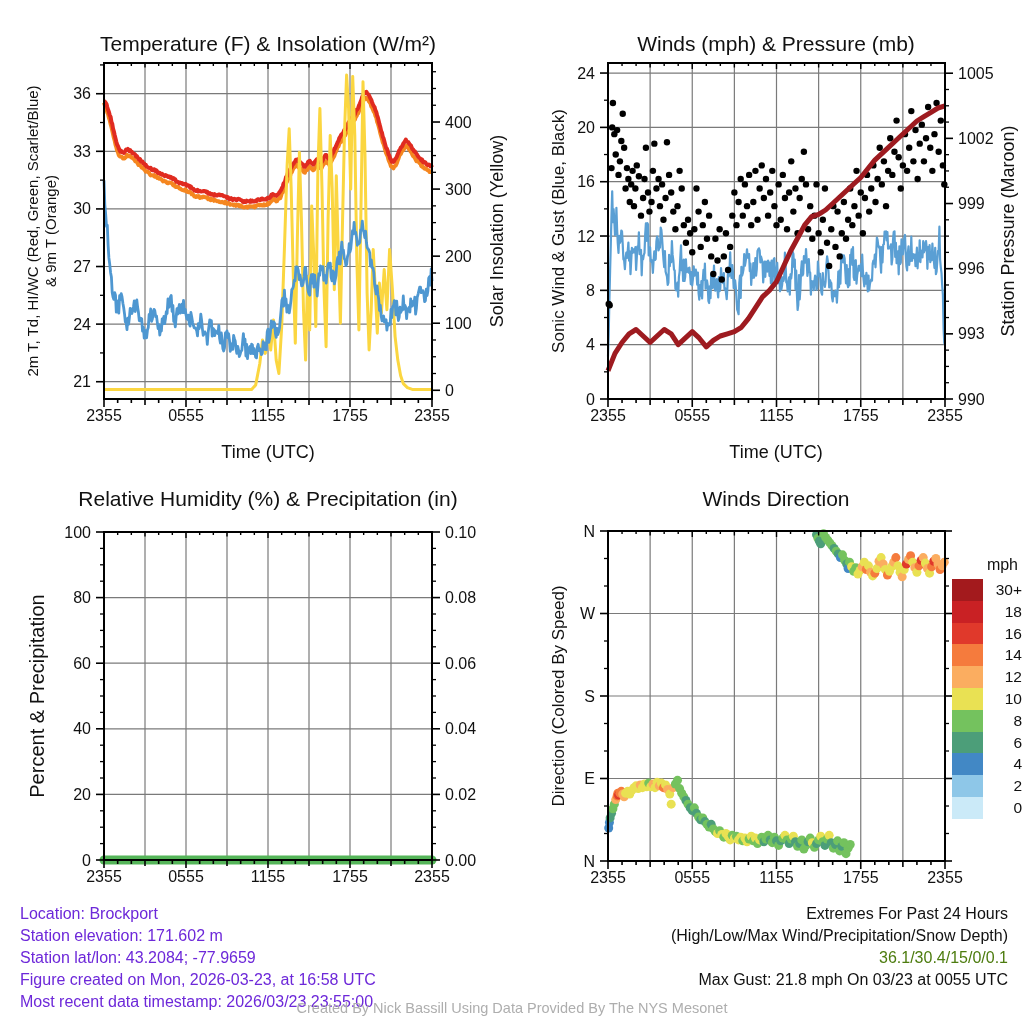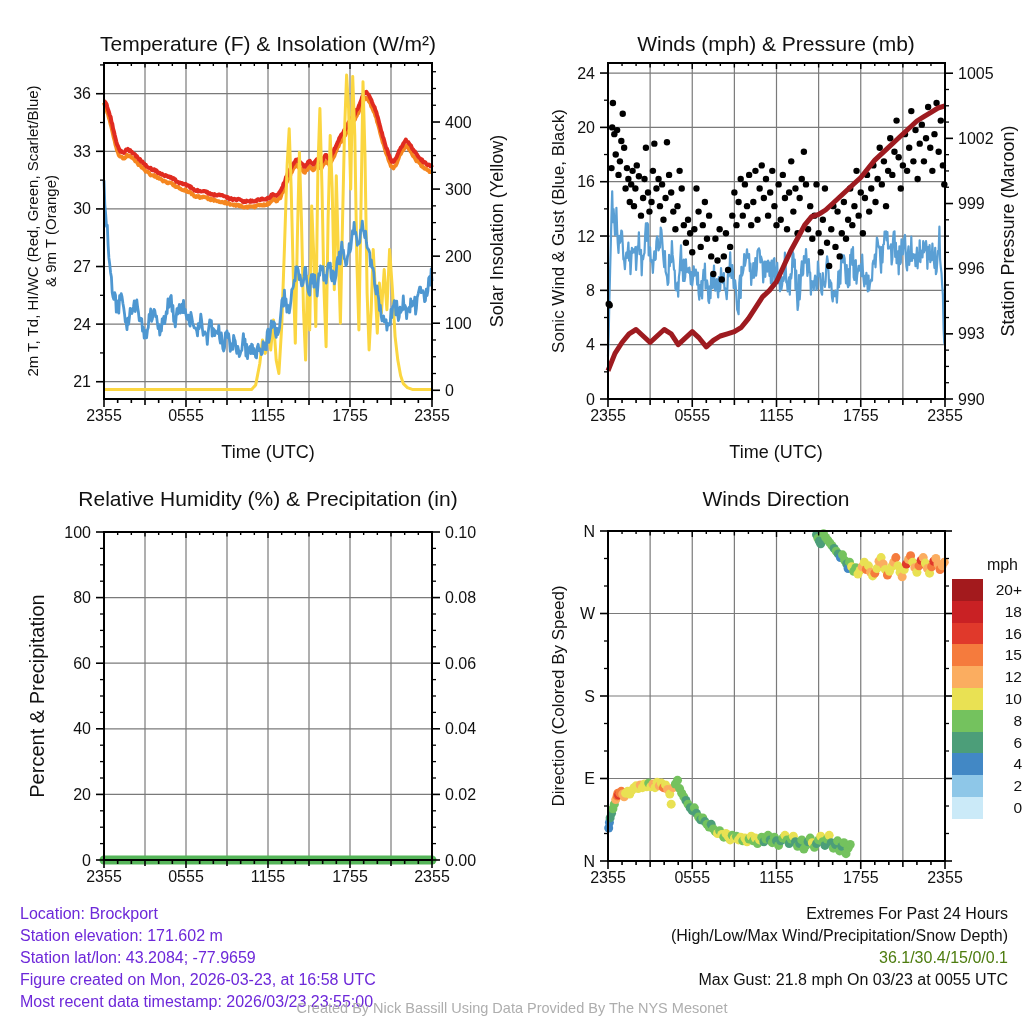--- a/index.html
+++ b/index.html
@@ -859,33 +859,33 @@
   <div class="lbl axis" style="left:776px;top:452px;">Time (UTC)</div>
 
   <div class="lbl rot axis-lg" style="left:37px;top:696px;">Percent &amp; Precipitation</div>
   <div class="lbl rot axis-md" style="left:559px;top:696px;">Direction (Colored By Speed)</div>
 
   <div id="legend">
     <div class="lg-title">mph</div>
     <div id="legend-rows">
         <div class="lg-row">
           <span class="lg-swatch" style="background: rgb(163, 26, 29);"></span>
-          <span class="lg-label">20+</span>
+          <span class="lg-label">30+</span>
         </div>
         <div class="lg-row">
           <span class="lg-swatch" style="background: rgb(201, 33, 36);"></span>
           <span class="lg-label">18</span>
         </div>
         <div class="lg-row">
           <span class="lg-swatch" style="background: rgb(224, 57, 43);"></span>
           <span class="lg-label">16</span>
         </div>
         <div class="lg-row">
           <span class="lg-swatch" style="background: rgb(245, 123, 61);"></span>
-          <span class="lg-label">15</span>
+          <span class="lg-label">14</span>
         </div>
         <div class="lg-row">
           <span class="lg-swatch" style="background: rgb(251, 173, 96);"></span>
           <span class="lg-label">12</span>
         </div>
         <div class="lg-row">
           <span class="lg-swatch" style="background: rgb(233, 225, 83);"></span>
           <span class="lg-label">10</span>
         </div>
         <div class="lg-row">

